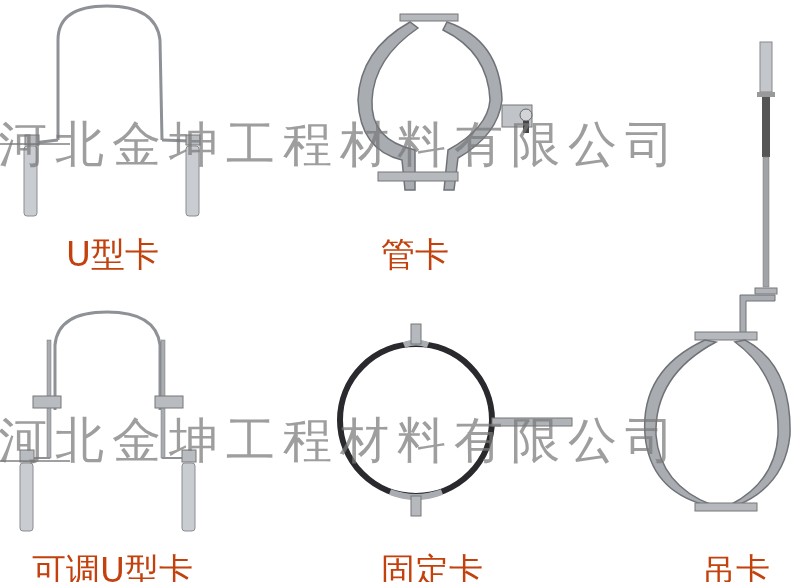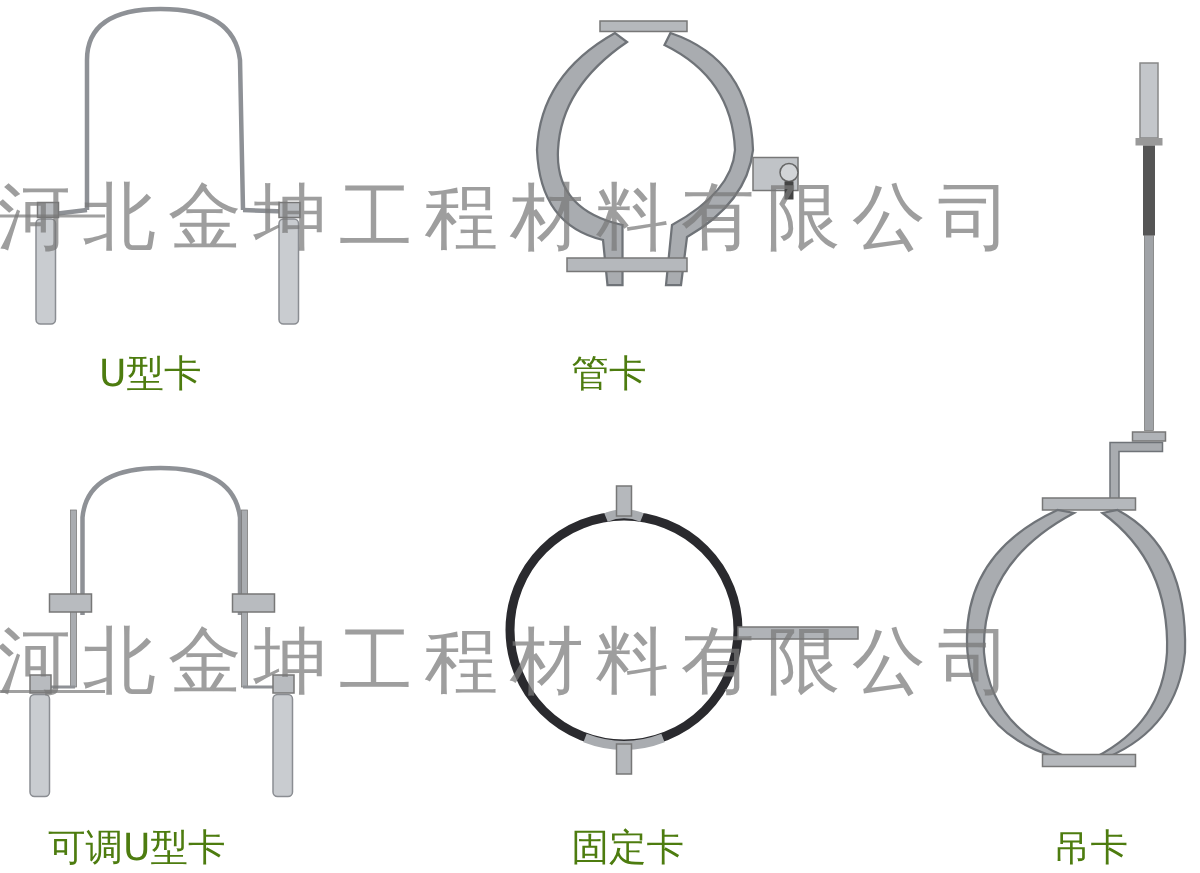--- a/index.html
+++ b/index.html
@@ -1,19 +1,19 @@
 <!DOCTYPE html>
 <html><head>
 <meta charset="utf-8">
 <style>
   html,body{margin:0;padding:0;background:#ffffff;}
   body{width:800px;height:582px;position:relative;overflow:hidden;font-family:"DejaVu Sans","Liberation Sans",sans-serif;}
   .product{position:absolute;}
   .product svg{position:absolute;left:0;top:0;overflow:visible;}
-  .label{position:absolute;font-size:25px;color:#4d7c0f;font-weight:500;white-space:nowrap;letter-spacing:0px;}
+  .label{position:absolute;font-size:34px;color:#c2410c;font-weight:500;white-space:nowrap;letter-spacing:0px;}
   .watermark{position:absolute;left:-2px;font-family:"DejaVu Serif","Liberation Serif",serif;font-size:49px;color:rgba(120,120,120,0.72);letter-spacing:8px;white-space:nowrap;pointer-events:none;line-height:1;}
   .wm-line{position:absolute;left:0;height:2px;background:rgba(120,120,120,0.7);}
 </style>
 </head>
 <body>
 
 <div class="product" style="left:0;top:0;width:260px;height:230px;">
   <svg width="260" height="230" viewBox="0 0 260 230">
     <path d="M58 140 L58 40 Q58 6 107 6 Q156 6 160 40 L162 140" fill="none" stroke="#8e9196" stroke-width="3"></path>
     <path d="M58 140 L33 143 M162 140 L190 141" fill="none" stroke="#8e9196" stroke-width="3"></path>

